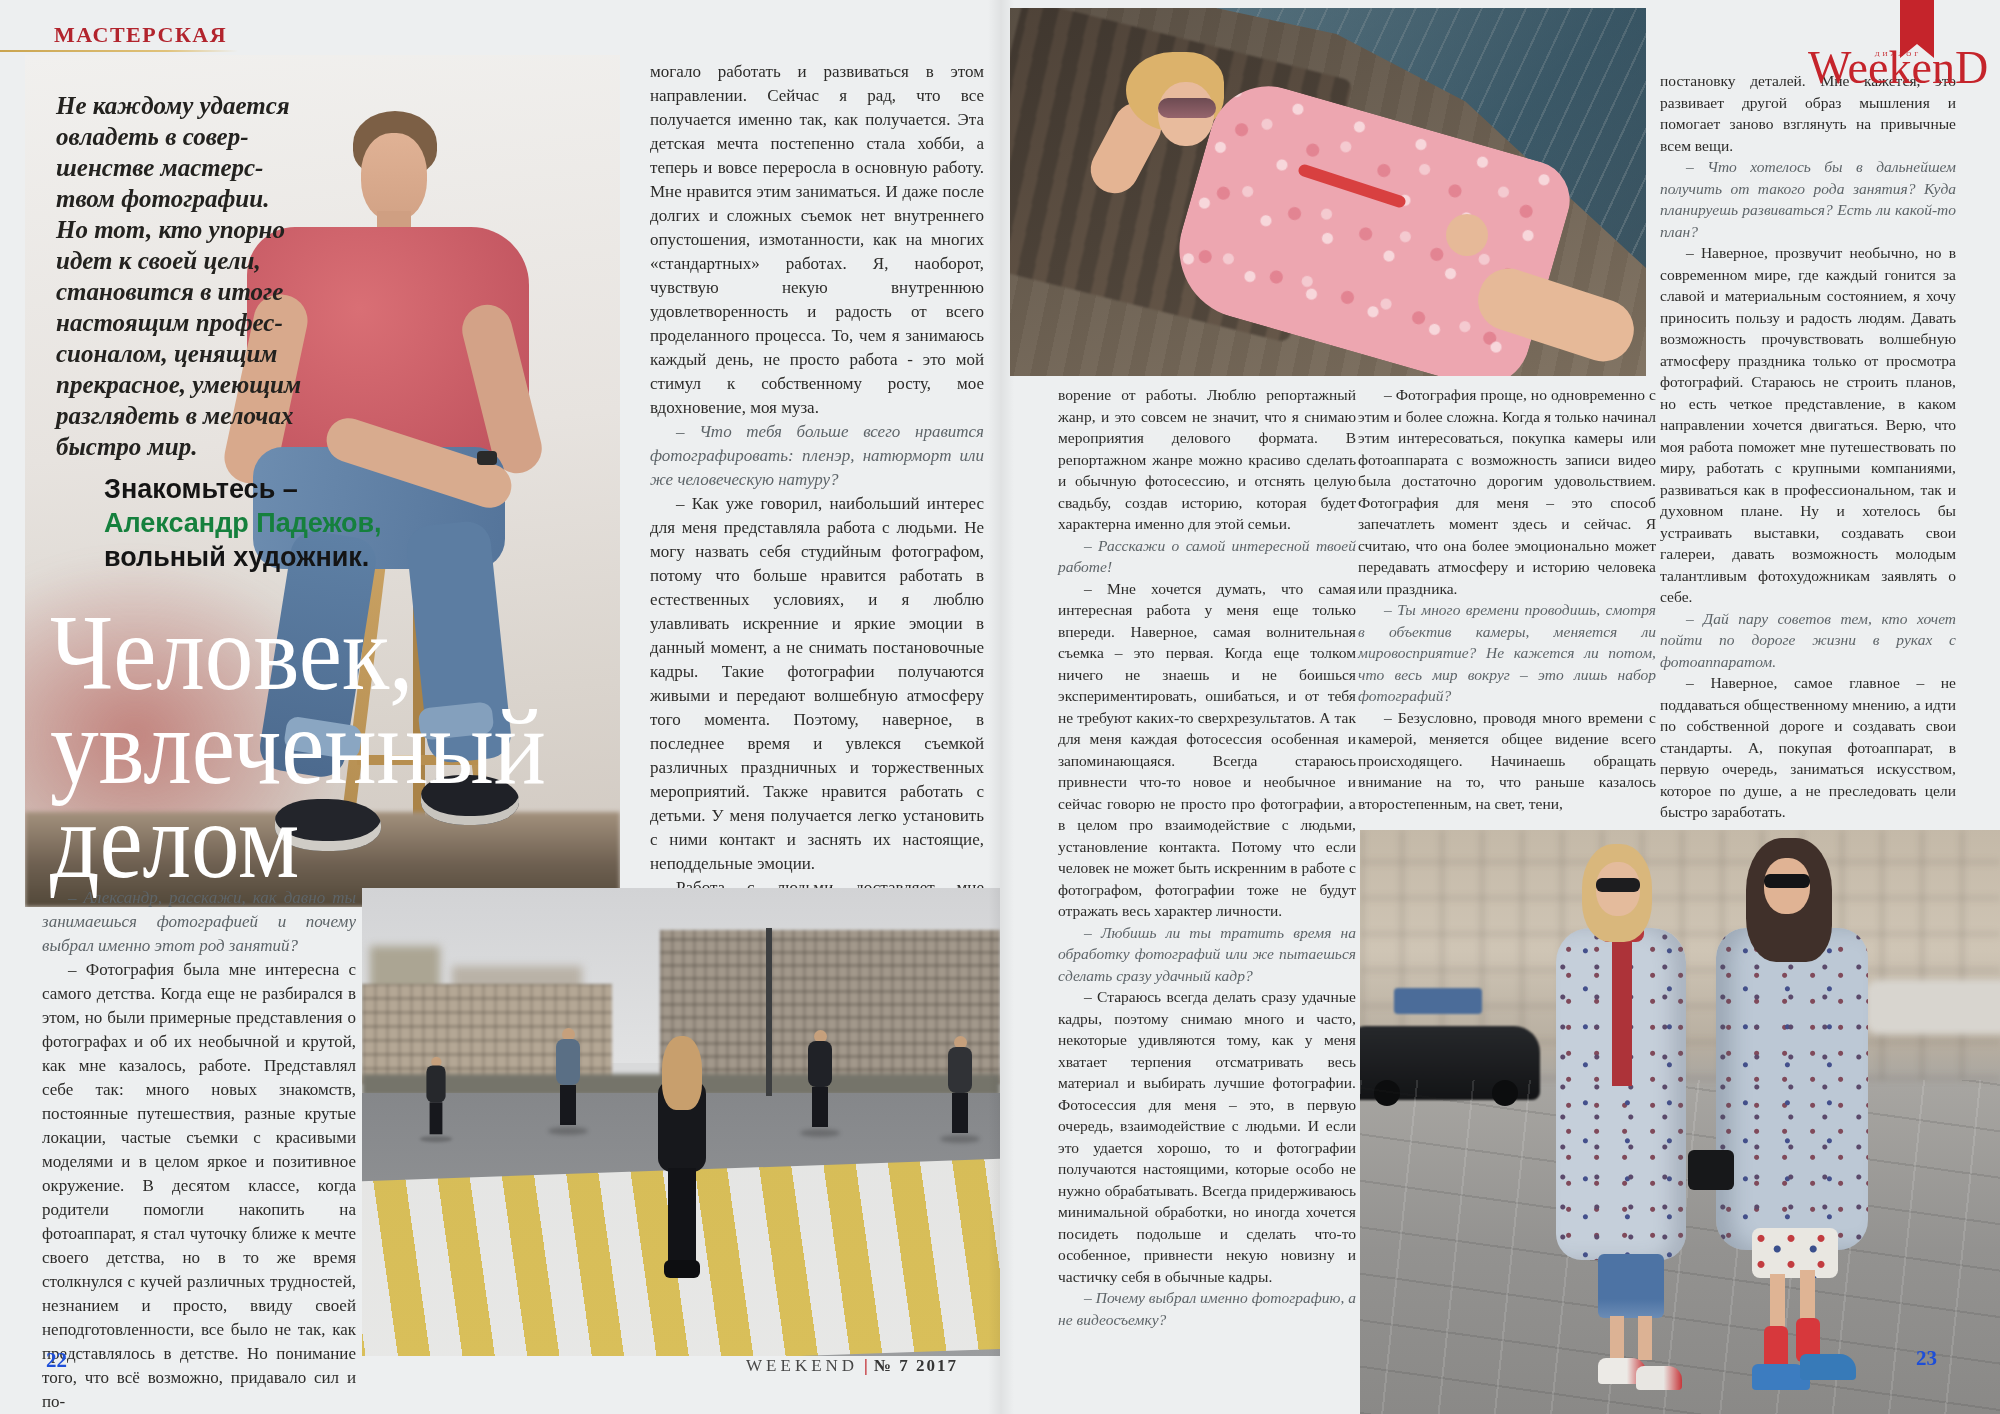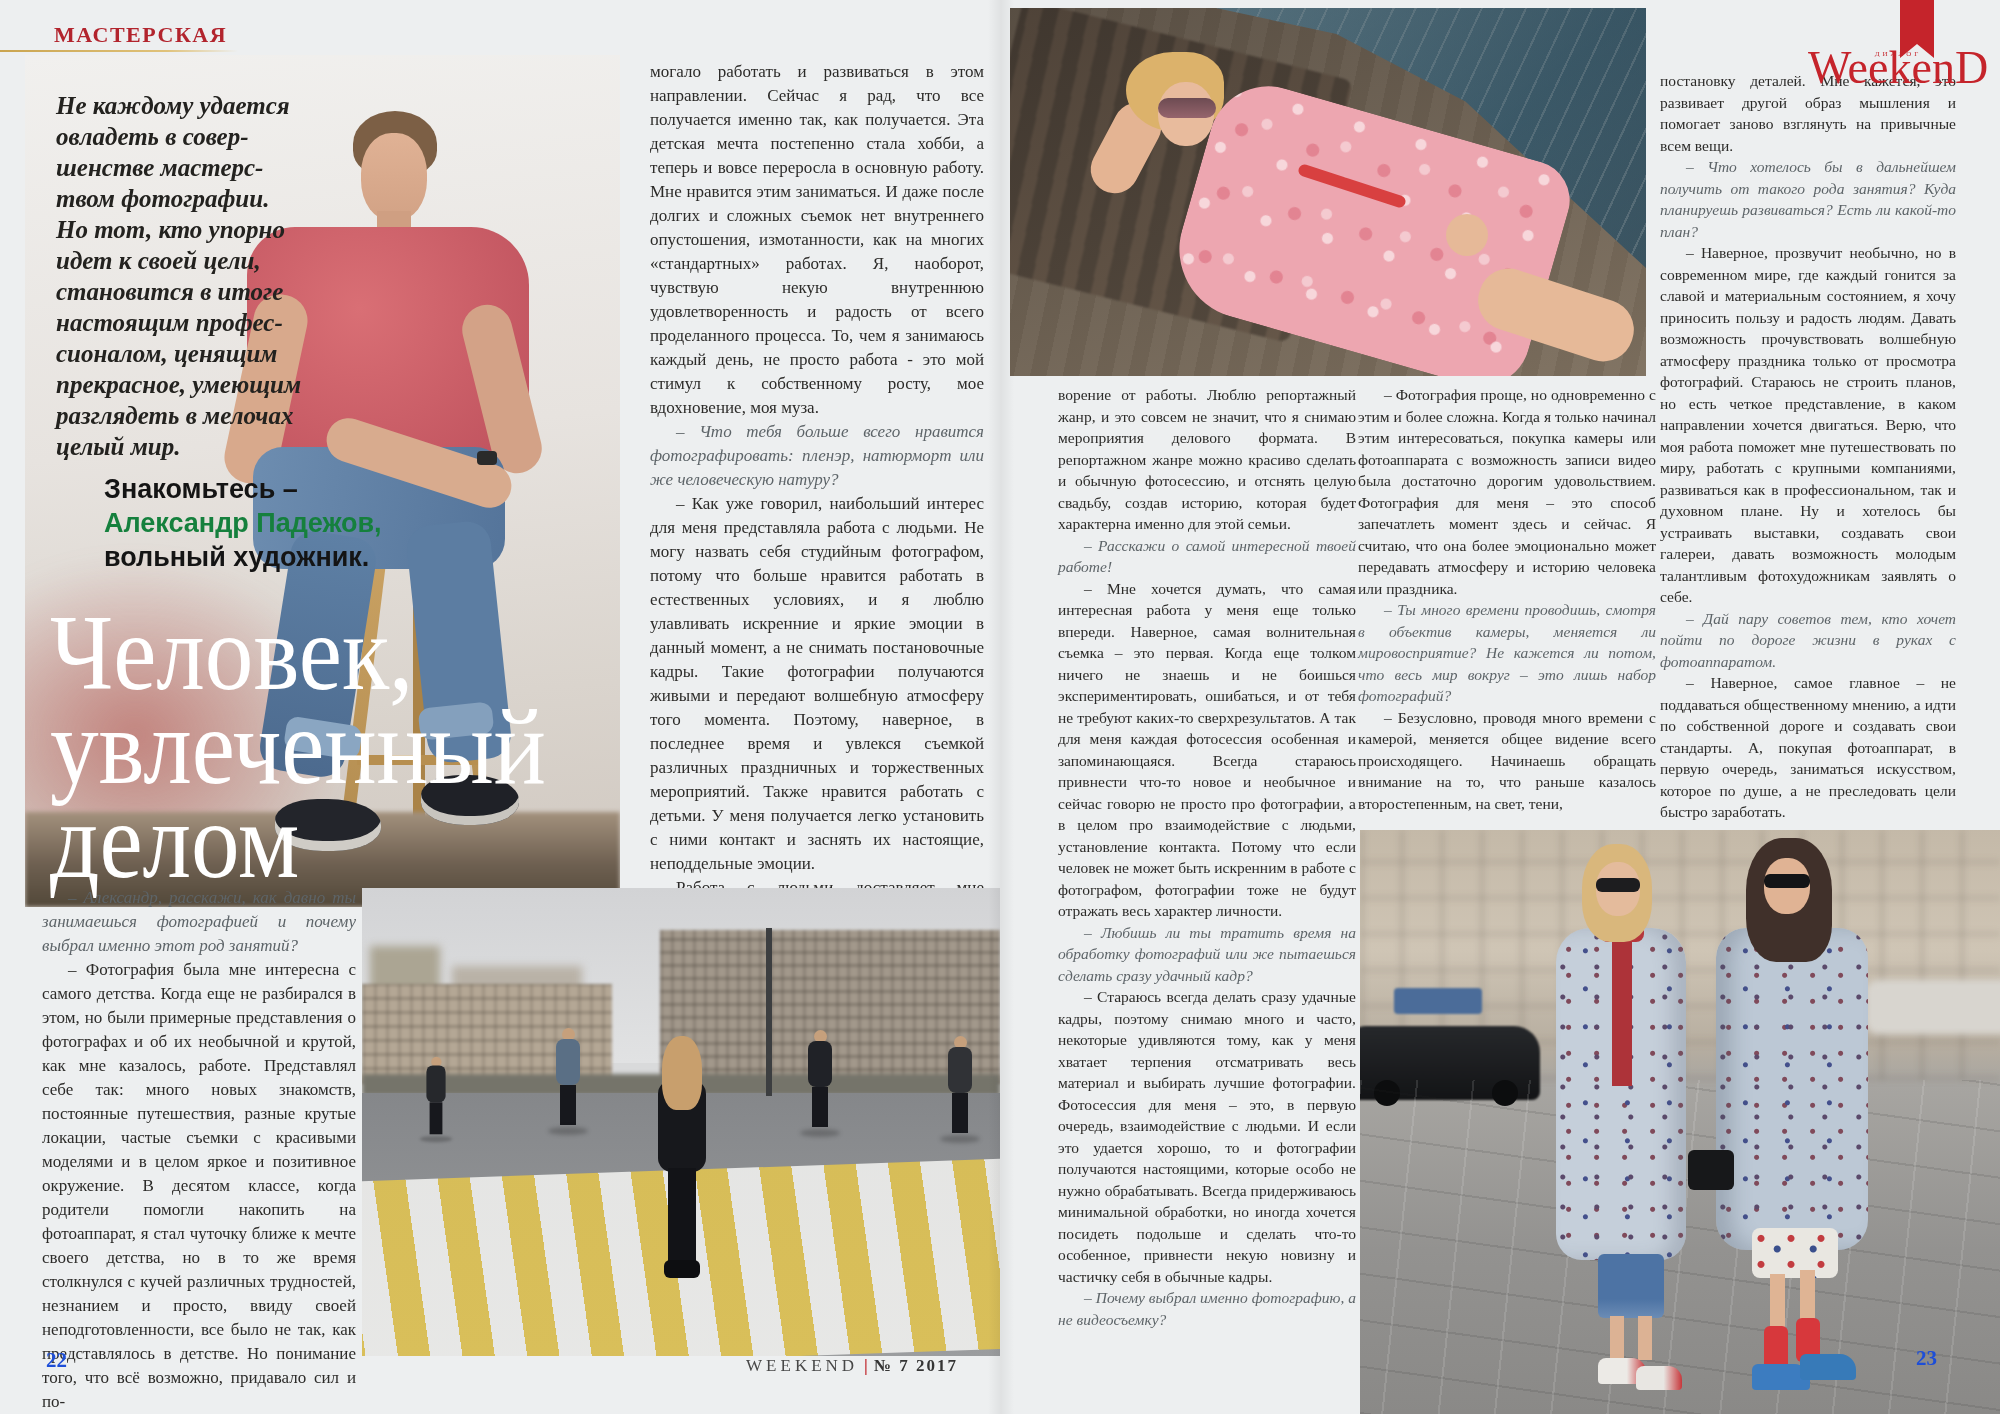--- a/index.html
+++ b/index.html
@@ -213,21 +213,21 @@
 овладеть в совер-
 шенстве мастерс-
 твом фотографии.
 Но тот, кто упорно
 идет к своей цели,
 становится в итоге
 настоящим профес-
 сионалом, ценящим
 прекрасное, умеющим
 разглядеть в мелочах
-целый мир.</div>
+быстро мир.</div>
 
   <div class="meet">
     <div>Знакомьтесь –</div>
     <div class="red">Александр Падежов,</div>
     <div>вольный художник.</div>
   </div>
 
   <h1 class="big-title">Человек,
 увлеченный
 делом</h1>

